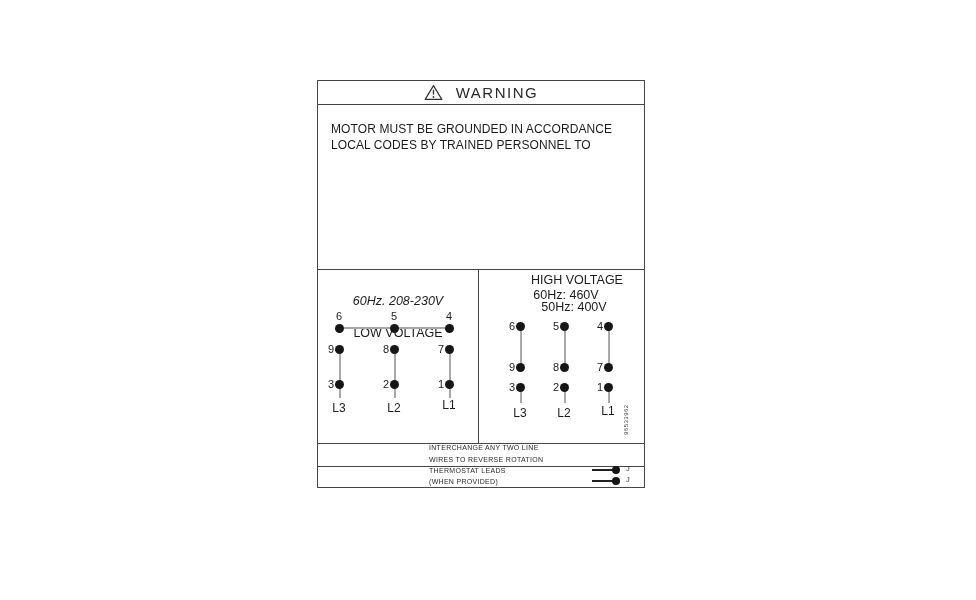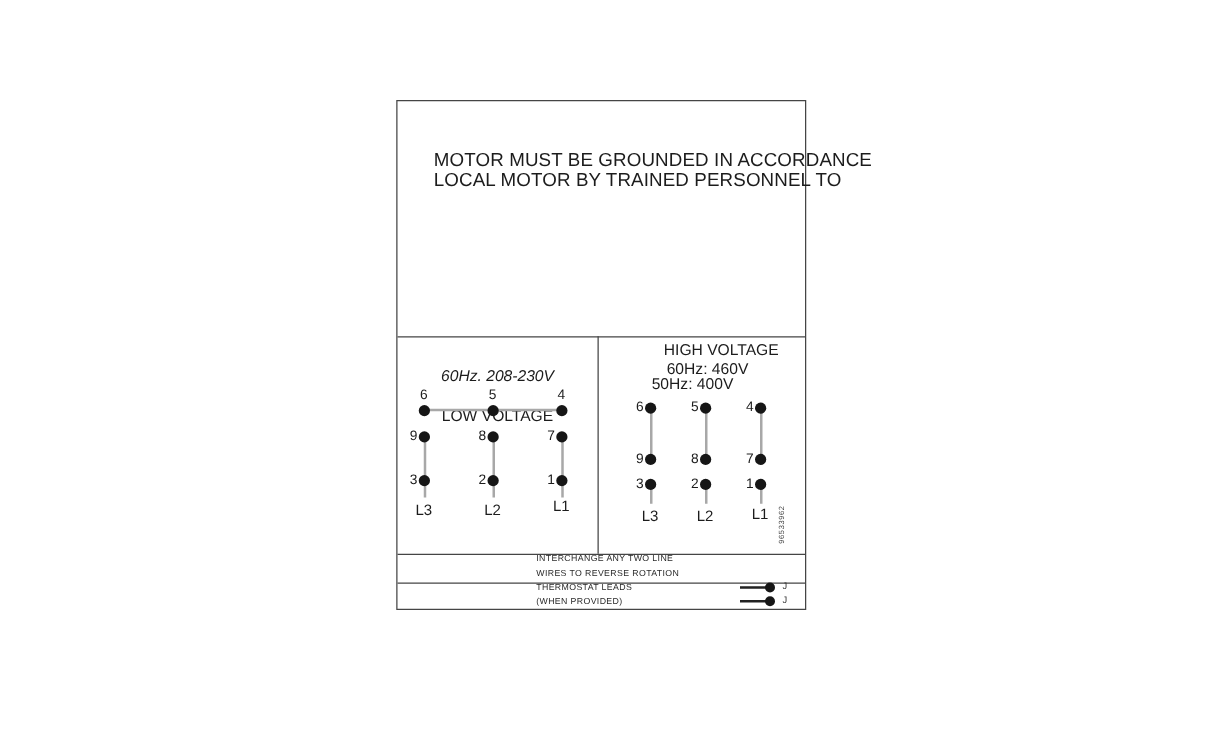--- a/index.html
+++ b/index.html
@@ -20,21 +20,21 @@
   }
   
   .hdr {
     position:absolute; left:0; top:0; width:100%; height:24px;
     border-bottom:1px solid #454545; box-sizing:border-box;
     display:flex; align-items:center; justify-content:center; gap:13px;
   }
   .hdr-title { font-size:15px; letter-spacing:1.5px; color:#2a2a2a; }
   .tri svg { display:block; }
   
-  .para { position:absolute; left:13px; font-size:15px; line-height:16px; letter-spacing:0.1px; white-space:nowrap;margin-left:16px; }
+  .para { position:absolute; left:13px; font-size:12px; line-height:16px; letter-spacing:0.1px; white-space:nowrap; }
   .p1 { top:40px; }
   .p2 { top:120px; }
   
   .vsec {
     position:absolute; left:0; top:188px; width:100%; height:174px;
     border-top:1px solid #454545; box-sizing:border-box;
   }
   .vdiv { position:absolute; left:160px; top:188px; width:1px; height:174px; background:#454545; }
   .dg-title { position:absolute; font-size:12.5px; text-align:center; white-space:nowrap; }
   .tnum { position:absolute; font-size:11px; width:12px; }
@@ -55,24 +55,34 @@
   .ftext { position:absolute; left:111px; font-size:7px; letter-spacing:0.3px; white-space:nowrap; color:#2a2a2a; }
   .lead-line { position:absolute; width:24px; height:1.5px; background:#222; }
   .lead-dot { position:absolute; width:8px; height:8px; border-radius:50%; background:#161616; }
   .lead-j { position:absolute; font-size:7.5px; color:#333; }
 </style>
 </head>
 <body>
 
 <div class="label">
 
+  <div class="hdr">
+    <span class="tri">
+      <svg width="19" height="17" viewBox="0 0 19 17">
+        <path d="M9.5 1.6 L17.8 15.4 L1.2 15.4 Z" fill="none" stroke="#333" stroke-width="1.2" stroke-linejoin="round"></path>
+        <line x1="9.5" y1="5.8" x2="9.5" y2="10.6" stroke="#333" stroke-width="1.4"></line>
+        <circle cx="9.5" cy="13" r="0.9" fill="#333"></circle>
+      </svg>
+    </span>
+    <span class="hdr-title">WARNING</span>
+  </div>
 
   <div class="para p1">
     <div>MOTOR MUST BE GROUNDED IN ACCORDANCE</div>
-    <div>LOCAL MOTOR BY TRAINED PERSONNEL TO</div>
+    <div>LOCAL CODES BY TRAINED PERSONNEL TO</div>
   </div>
 
   <div class="vsec"></div>
   <div class="vdiv"></div>
 
   <div class="dg-title" style="left:0;top:197px;width:160px;margin-top:48px;">LOW VOLTAGE</div>
   <div class="dg-title" style="left:0;top:213px;width:160px;font-style:italic;">60Hz. 208-230V</div>
 
   <div class="hline" style="left:21px;top:246px;width:110px;"></div>
   <div class="vline" style="left:21px;top:268px;height:49px;"></div>
@@ -99,21 +109,21 @@
   <span class="tdot" style="left:17px;top:299px;"></span>
   <span class="tdot" style="left:72px;top:299px;"></span>
   <span class="tdot" style="left:127px;top:299px;"></span>
 
   <span class="lline" style="left:9px;top:320px;">L3</span>
   <span class="lline" style="left:64px;top:320px;">L2</span>
   <span class="lline" style="left:119px;top:317px;">L1</span>
 
   <div class="dg-title" style="left:175px;top:192px;width:168px;">HIGH VOLTAGE</div>
   <div class="dg-title" style="left:164px;top:207px;width:168px;">60Hz: 460V</div>
-  <div class="dg-title" style="left:152px;top:219px;width:168px;">50Hz: 400V</div>
+  <div class="dg-title" style="left:172px;top:219px;width:168px;">50Hz: 400V</div>
 
   <div class="vline" style="left:202px;top:245px;height:41px;"></div>
   <div class="vline" style="left:246px;top:245px;height:41px;"></div>
   <div class="vline" style="left:290px;top:245px;height:41px;"></div>
   <div class="vline" style="left:202px;top:306px;height:16px;"></div>
   <div class="vline" style="left:246px;top:306px;height:16px;"></div>
   <div class="vline" style="left:290px;top:306px;height:16px;"></div>
 
   <span class="tnum tnum-r" style="left:185px;top:239px;">6</span>
   <span class="tnum tnum-r" style="left:229px;top:239px;">5</span>

